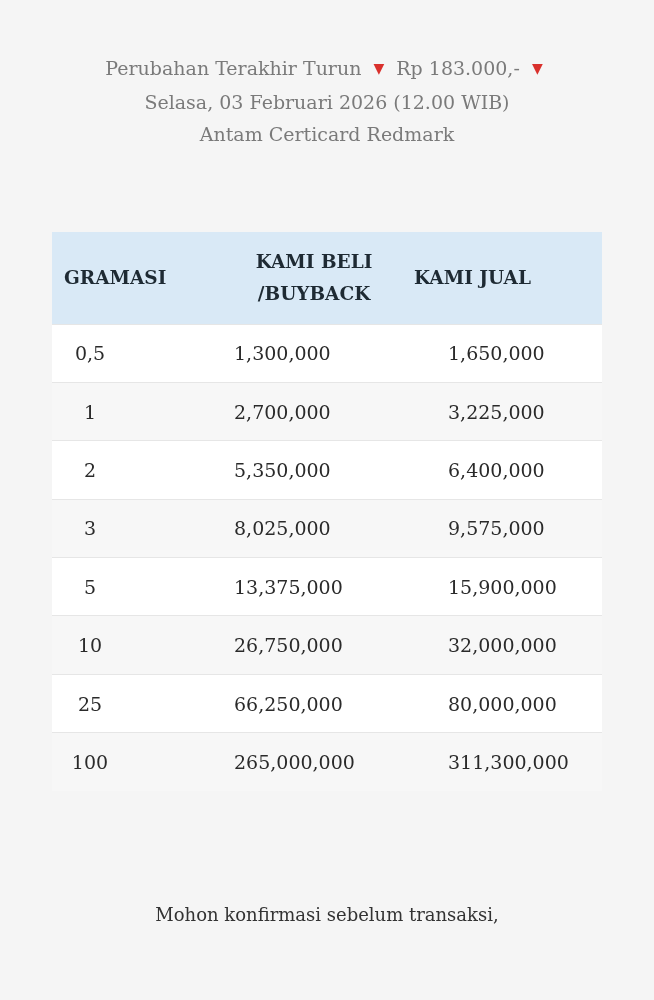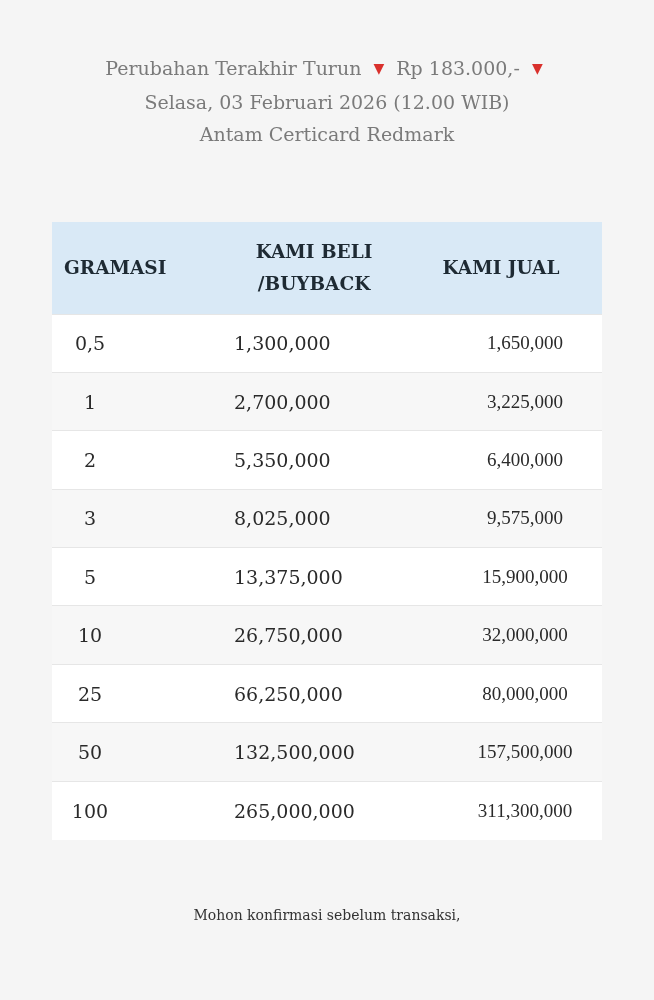--- a/index.html
+++ b/index.html
@@ -6,38 +6,38 @@
     body {
       width:654px; height:1000px; background:#f5f5f5;
       font-family:"DejaVu Serif", serif; color:#222; overflow:hidden; position:relative;
     }
     .info {
       position:absolute; top:52px; left:0; width:654px; text-align:center;
       color:#7a7a7a; font-size:19px; line-height:32px;
     }
     .tri { color:#d9302c; font-size:14px; margin:0 6px; display:inline-block; position:relative; top:-2px; }
     table {
-      position:absolute; top:222px; left:52px; width:550px;
+      position:absolute; top:232px; left:52px; width:550px;
       border-collapse:collapse; font-size:19px;
     }
     thead tr { background:#d9e9f6; height:92px; }
     th { font-weight:bold; color:#1e2a33; font-size:18.5px; line-height:32px; padding:0; }
     th.c1 { text-align:left; padding-left:12px; width:150px; }
     th.c2 { text-align:center; width:200px; }
-    th.c3 { text-align:center; padding-right:14px; }
+    th.c3 { text-align:left; padding-right:14px; }
     tbody tr { height:58.4px; border-top:1px solid #e6e6e6; }
     tbody tr:nth-child(odd) { background:#ffffff; }
     tbody tr:nth-child(even) { background:#f7f7f7; }
     td { padding:0; color:#2a2a2a; }
     td.c1 { text-align:center; padding-right:86px; }
     td.c2 { text-align:left; padding-left:20px; }
-    td.c3 { text-align:center; padding-left:34px;font-family:Liberation Serif, serif; }
+    td.c3 { padding-left:34px; }
     .footer {
       position:absolute; top:897px; left:0; width:654px; text-align:center;
-      color:#333; font-size:14px; line-height:36px;
+      color:#333; font-size:18px; line-height:36px;
     }
   </style>
 </head>
 <body>
 
 <div class="info">
   <div>
     <span>Perubahan Terakhir Turun</span>
     <span class="tri">▼</span>
     <span>Rp 183.000,-</span>
@@ -88,25 +88,20 @@
         <td class="c1">10</td>
         <td class="c2">26,750,000</td>
         <td class="c3">32,000,000</td>
       </tr>
       <tr>
         <td class="c1">25</td>
         <td class="c2">66,250,000</td>
         <td class="c3">80,000,000</td>
       </tr>
       <tr>
-        <td class="c1">50</td>
-        <td class="c2">132,500,000</td>
-        <td class="c3">157,500,000</td>
-      </tr>
-      <tr>
         <td class="c1">100</td>
         <td class="c2">265,000,000</td>
         <td class="c3">311,300,000</td>
       </tr>
     </tbody>
 </table>
 
 <div class="footer">
   <div>Mohon konfirmasi sebelum transaksi,</div>
 </div>

